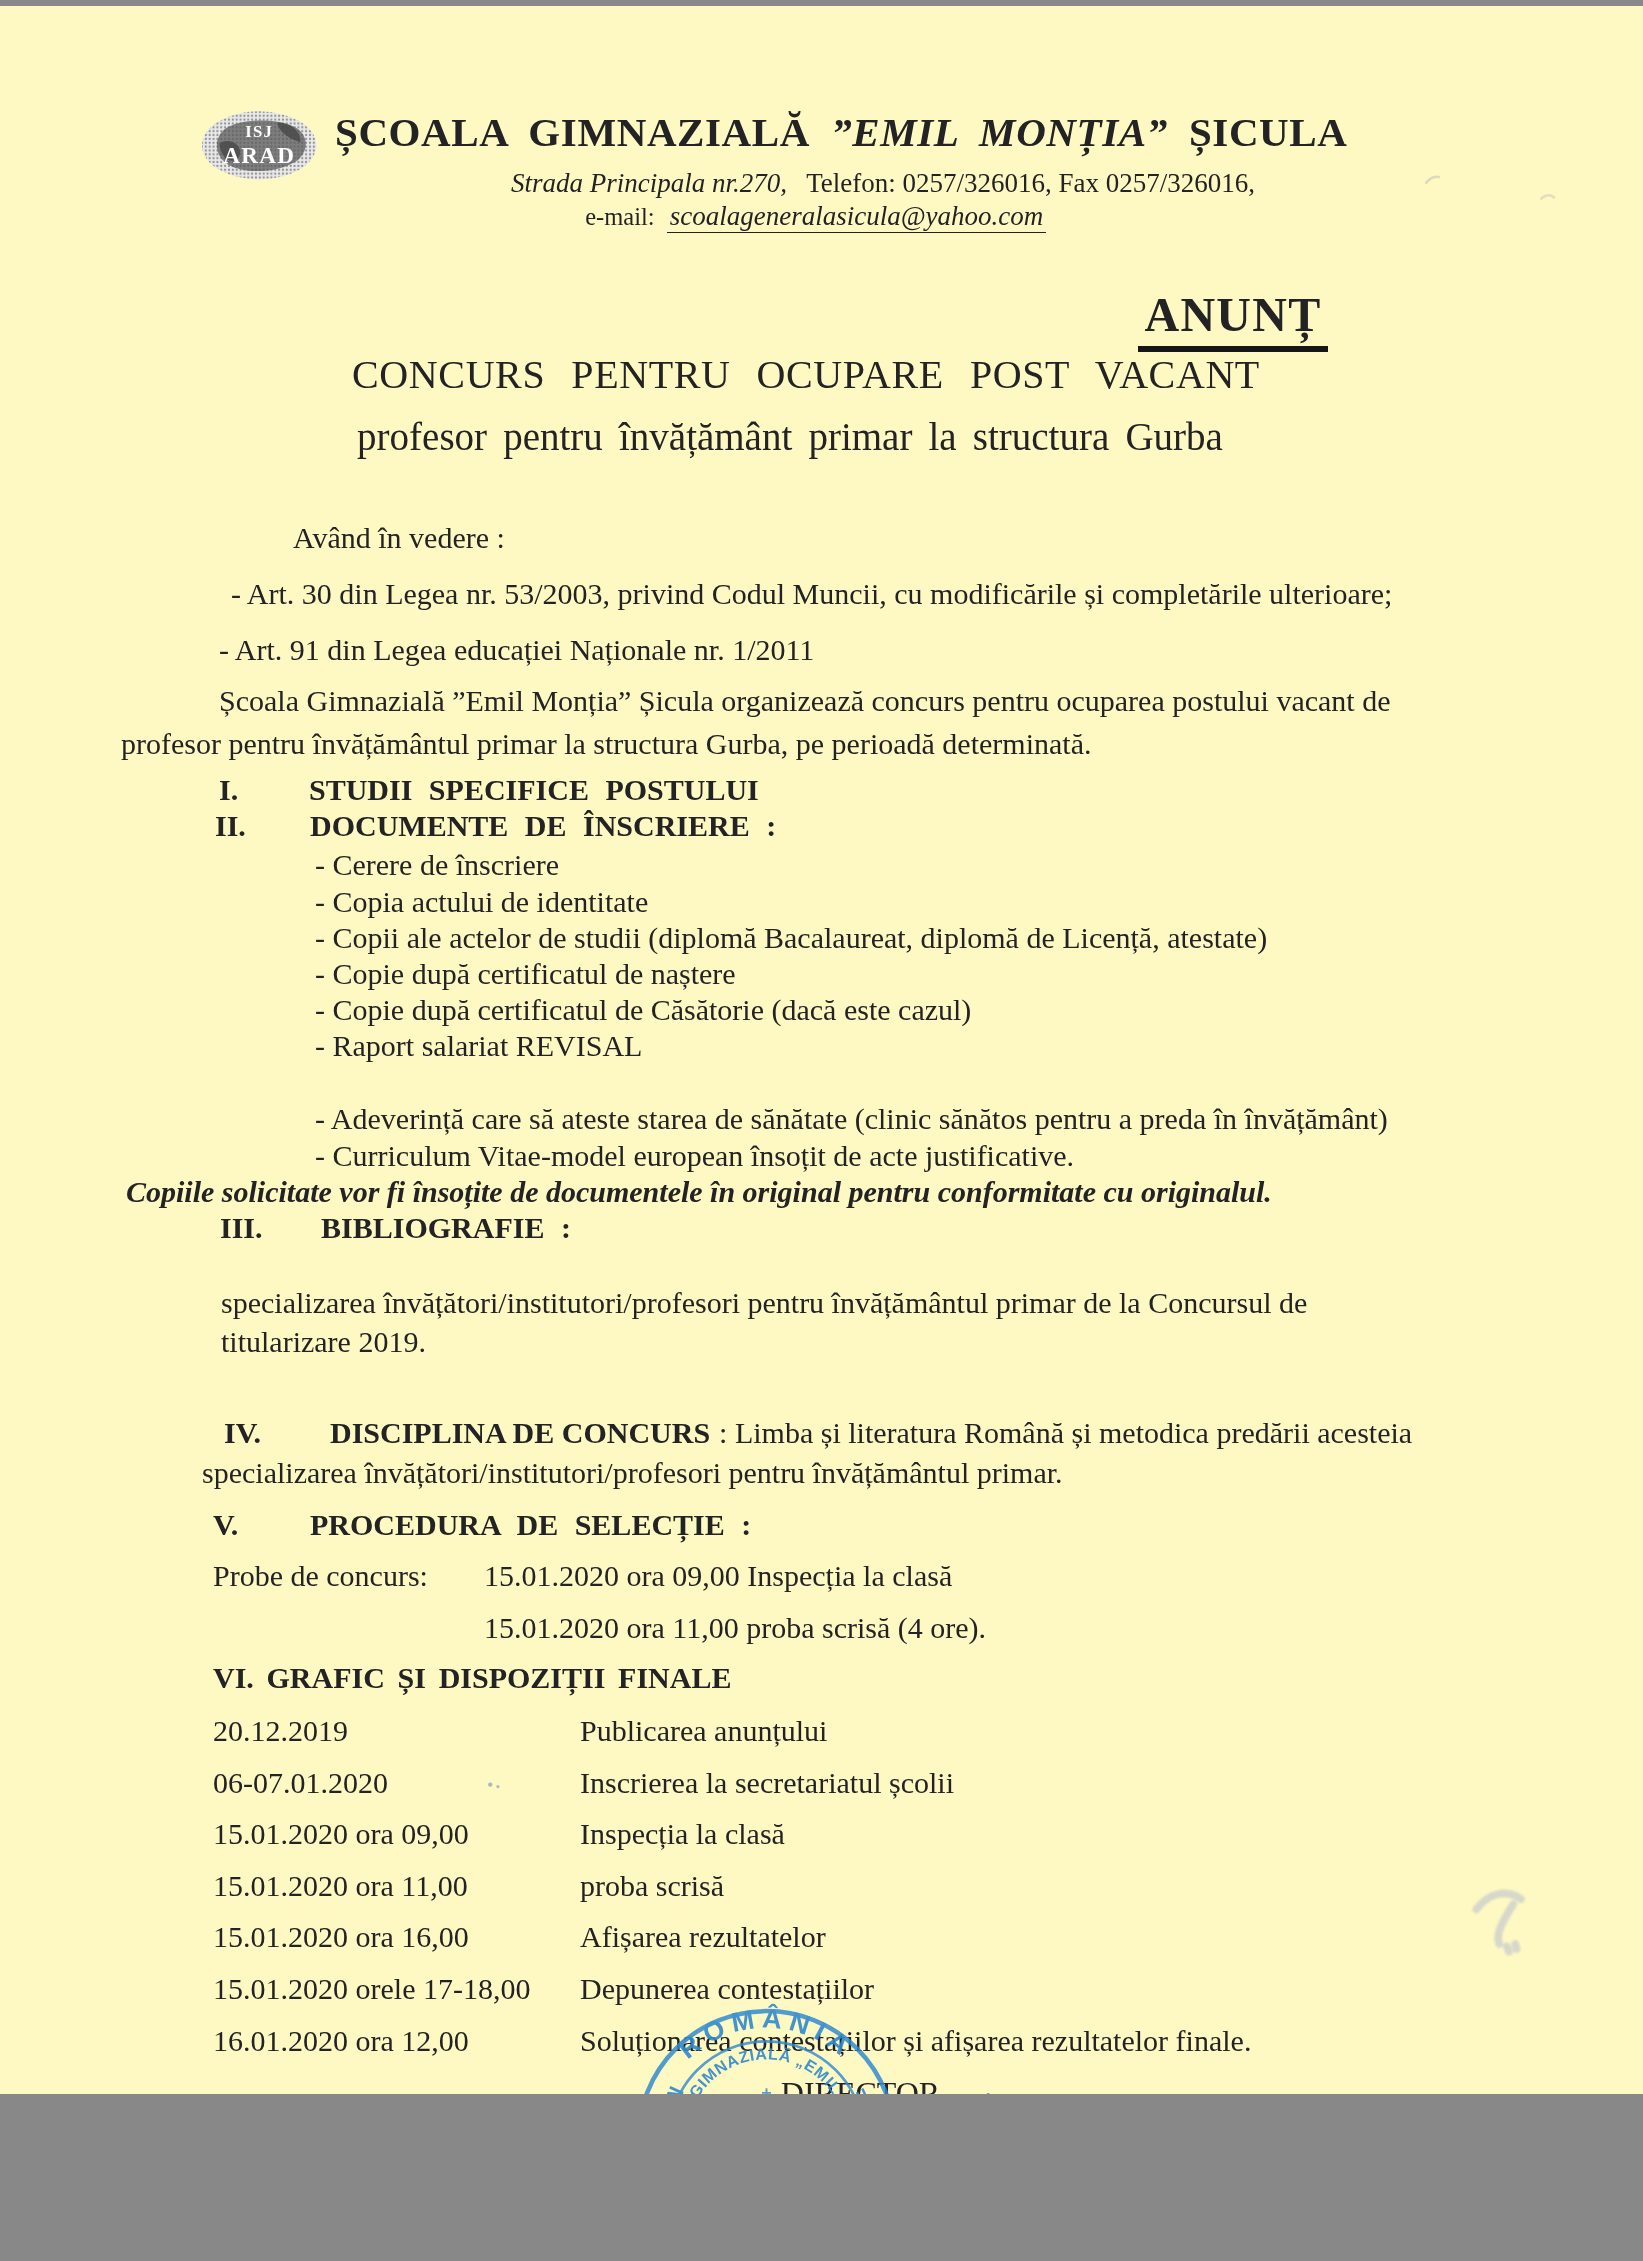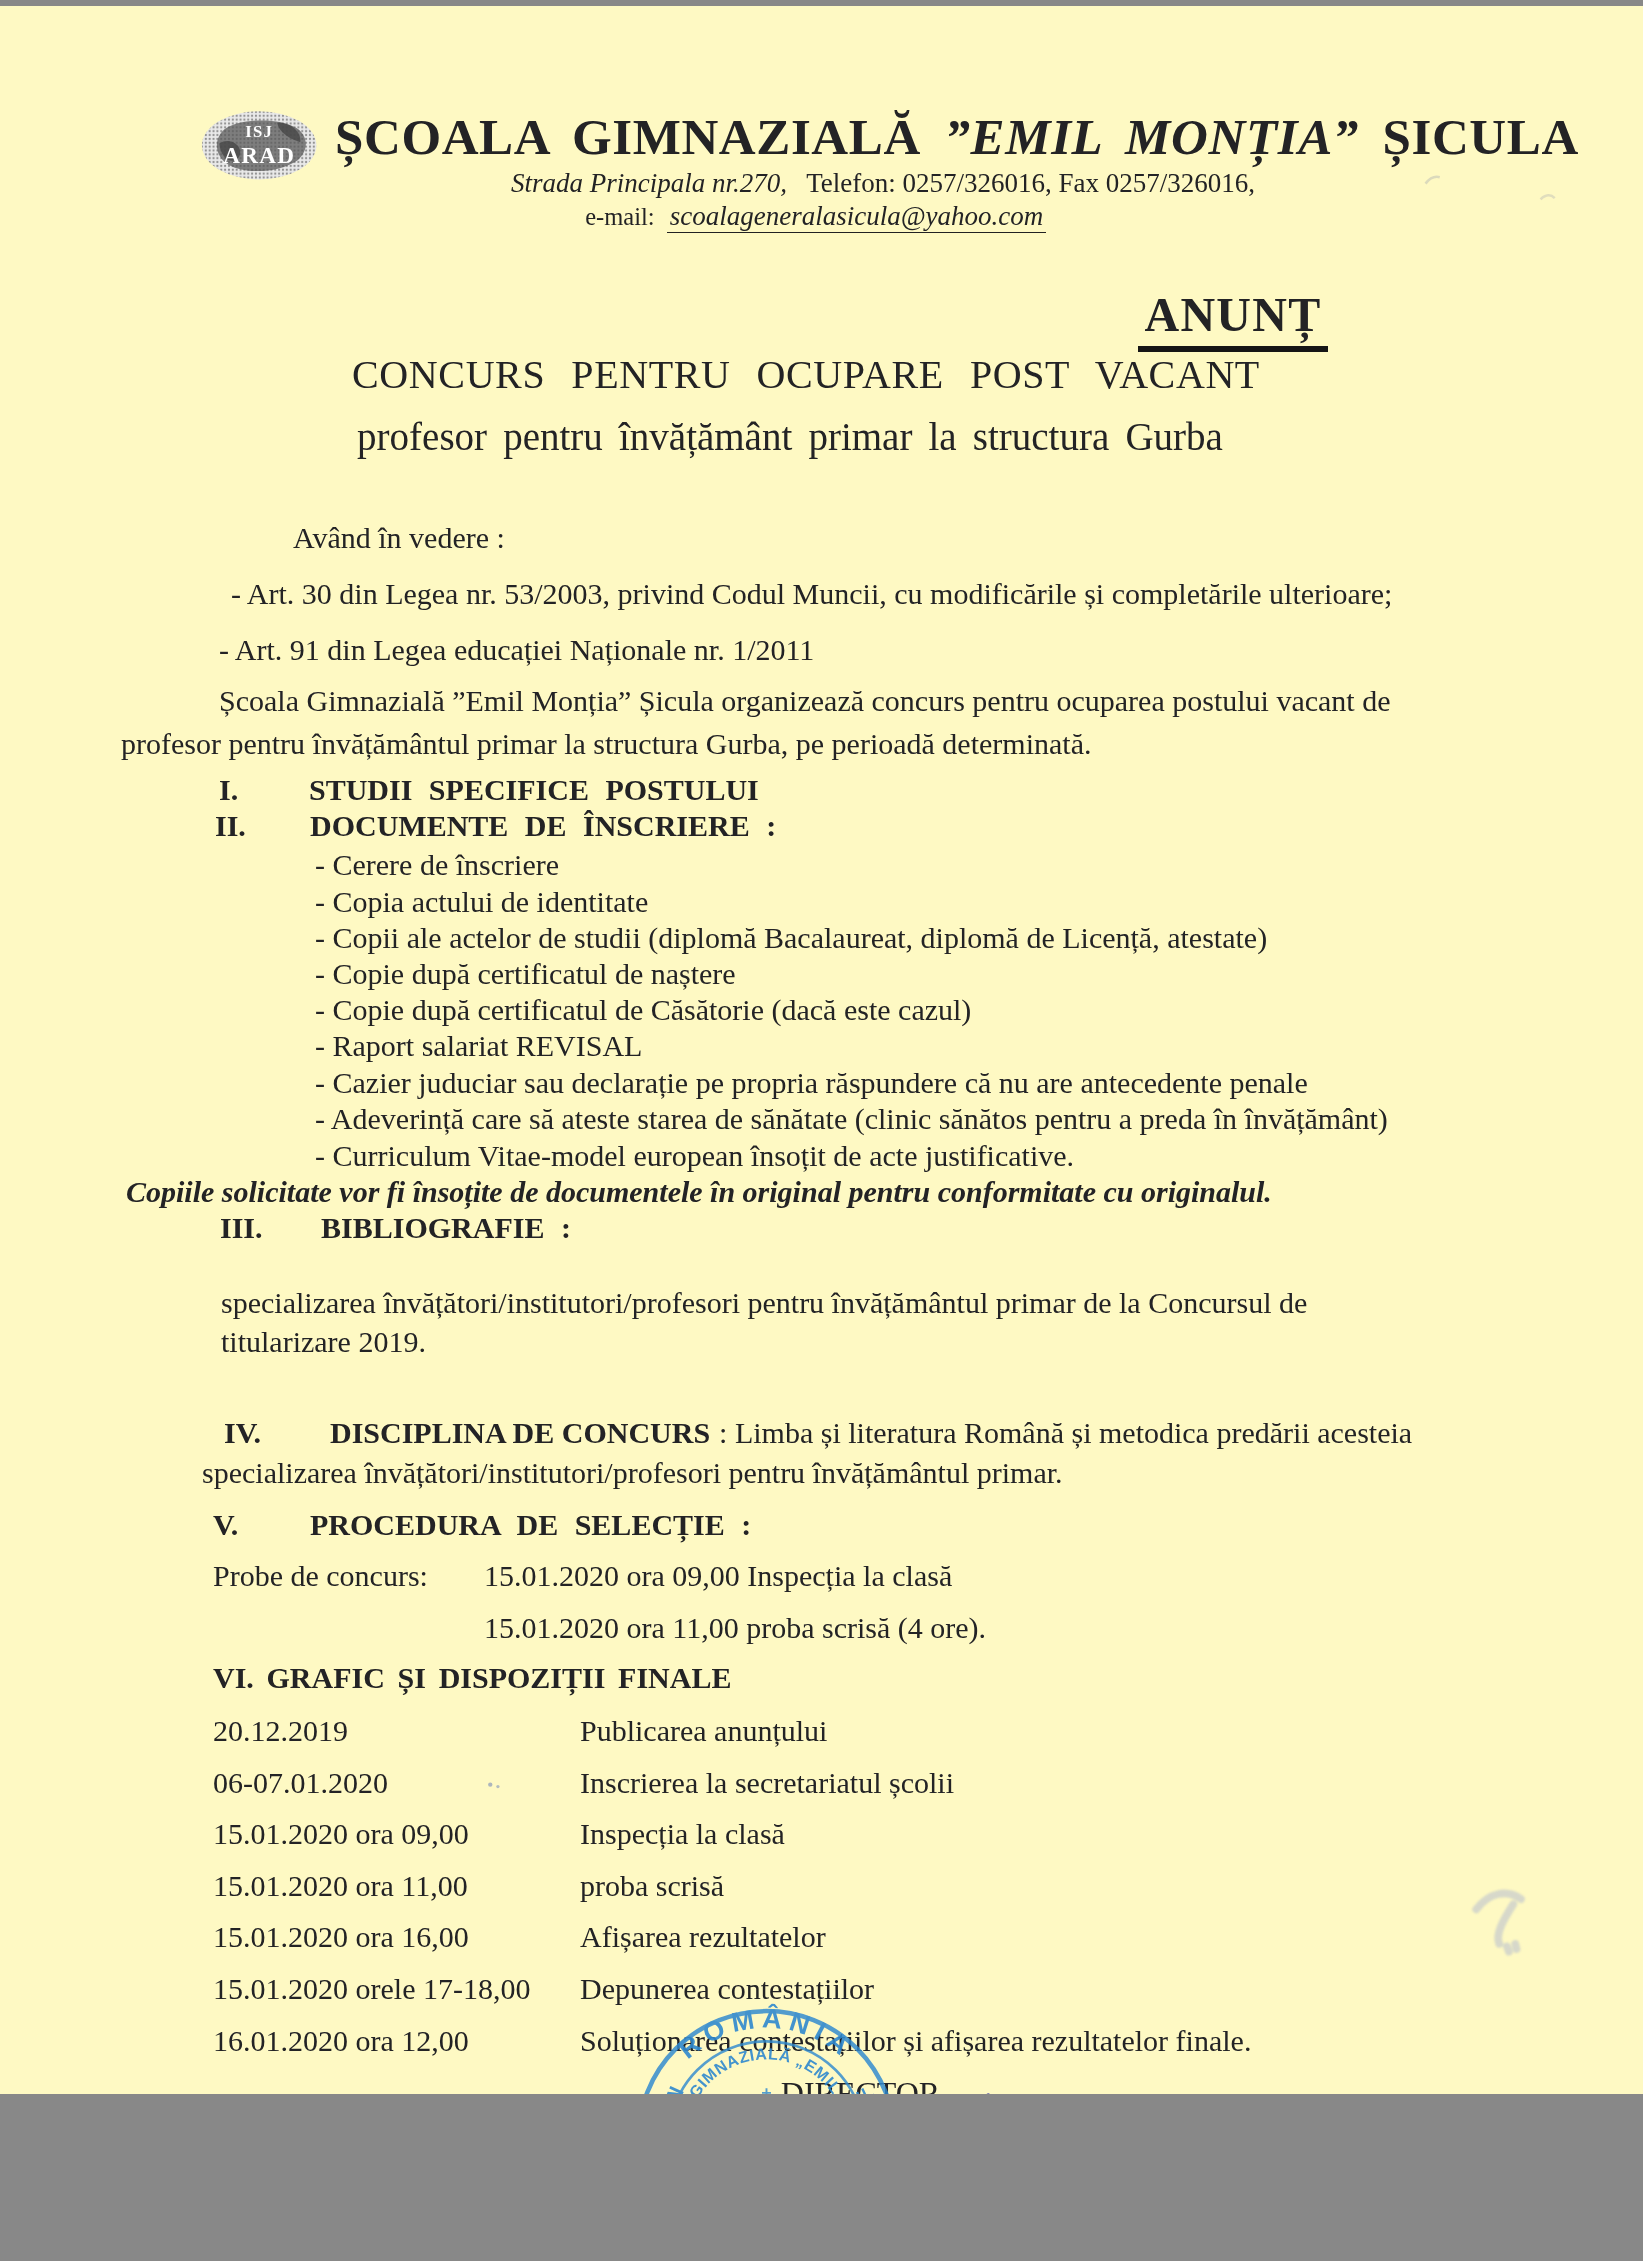--- a/index.html
+++ b/index.html
@@ -13,21 +13,21 @@
     color:var(--ink,#232325);
   }
   .line { position:absolute; white-space:nowrap; font-size:30px; line-height:1.15; }
   .b { font-weight:bold; }
   .i { font-style:italic; }
   .num { display:inline-block; }
   .sans { font-family:Liberation Serif, serif; }
 
   .header-school {
     position:absolute; left:335px; top:102px; width:1096px;
-    font-size:51px; font-weight:bold;
+    font-size:41px; font-weight:bold;
     word-spacing:10.3px; letter-spacing:0.6px; white-space:nowrap;
   }
   .header-addr {
     position:absolute; left:335px; top:162px; width:1096px;
     text-align:center; font-size:27px; white-space:nowrap;
   }
   .addr-street { font-style:italic; margin-right:13px; }
   .header-email {
     position:absolute; left:271px; top:195px; width:1089px;
     text-align:center; font-size:24.5px; white-space:nowrap;
@@ -111,21 +111,20 @@
   <div class="line" style="left:215px; top:803px;">
     <span class="num b" style="width:95px;">II.</span><span class="sec-title">DOCUMENTE DE ÎNSCRIERE :</span>
   </div>
 
   <div class="line" style="left:315px; top:842px;">- Cerere de înscriere</div>
   <div class="line" style="left:315px; top:879px;">- Copia actului de identitate</div>
   <div class="line" style="left:315px; top:915px;">- Copii ale actelor de studii (diplomă Bacalaureat, diplomă de Licență, atestate)</div>
   <div class="line" style="left:315px; top:951px;">- Copie după certificatul de naștere</div>
   <div class="line" style="left:315px; top:987px;">- Copie după certificatul de Căsătorie (dacă este cazul)</div>
   <div class="line" style="left:315px; top:1023px;">- Raport salariat REVISAL</div>
-  <div class="line" style="left:315px; top:1060px;">- Cazier juduciar sau declarație pe propria răspundere că nu are antecedente penale</div>
   <div class="line" style="left:315px; top:1096px;">- Adeverință care să ateste starea de sănătate (clinic sănătos pentru a preda în învățământ)</div>
   <div class="line" style="left:315px; top:1133px;">- Curriculum Vitae-model european însoțit de acte justificative.</div>
 
   <div class="line notice" style="left:126px; top:1169px;">Copiile solicitate vor fi însoțite de documentele în original pentru conformitate cu originalul.</div>
 
   <div class="line" style="left:220px; top:1205px;">
     <span class="num b" style="width:101px;">III.</span><span class="sec-title">BIBLIOGRAFIE :</span>
   </div>
   <div class="line" style="left:221px; top:1280px;">specializarea învățători/institutori/profesori pentru învățământul primar de la Concursul de</div>
   <div class="line" style="left:221px; top:1319px;">titularizare 2019.</div>

